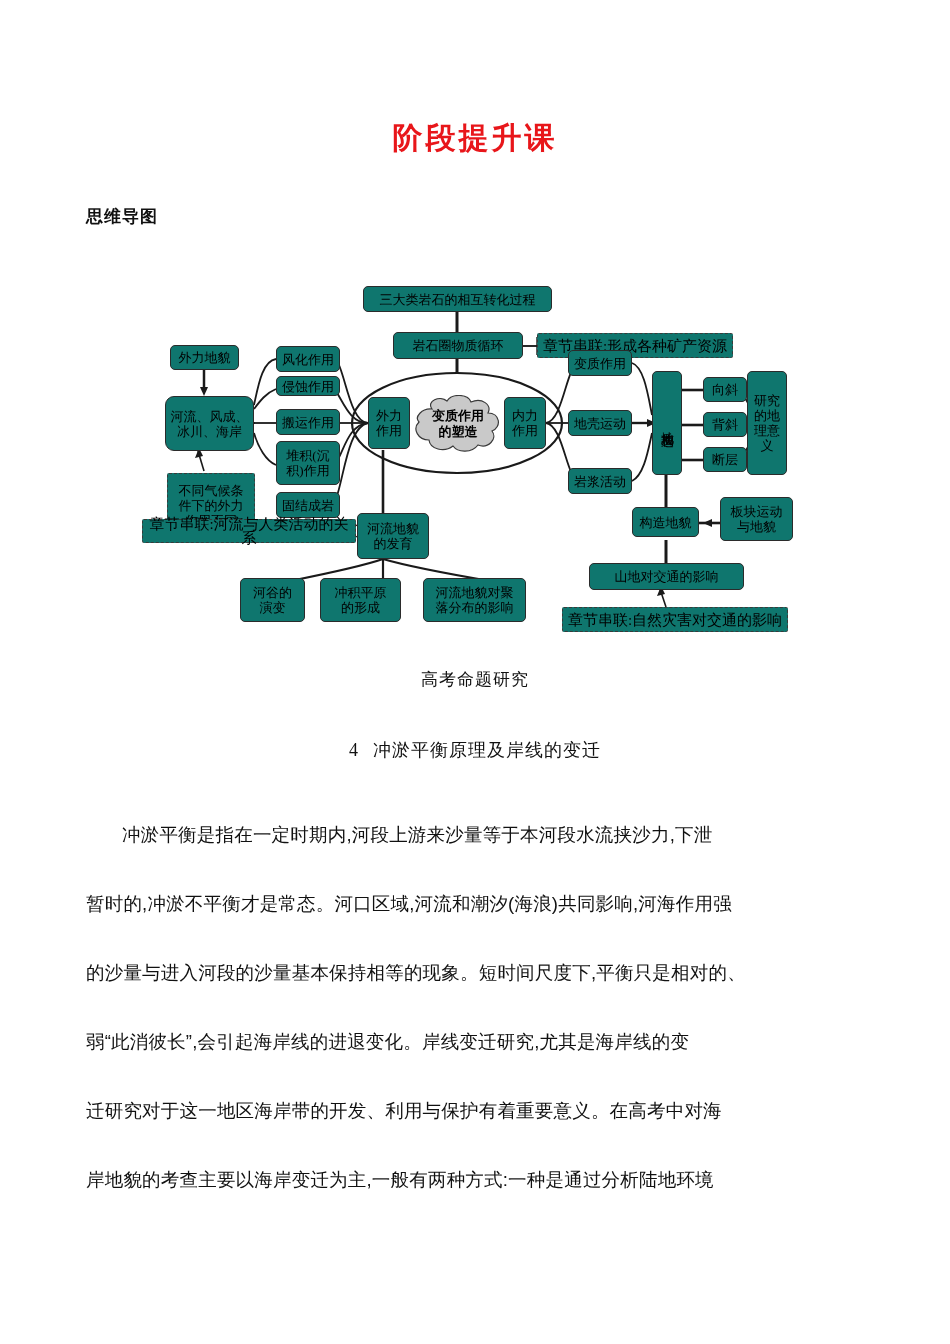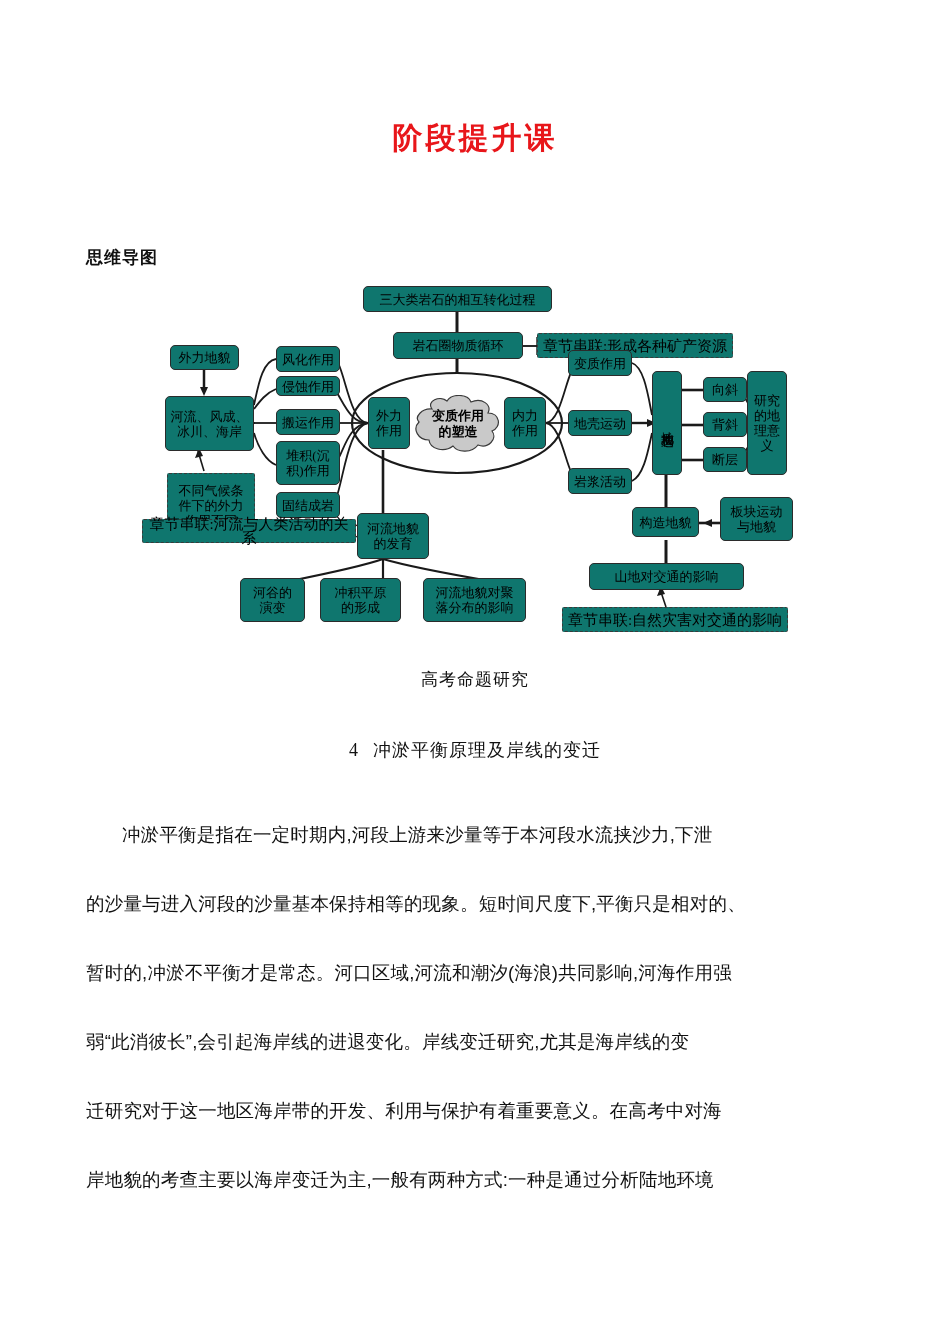--- a/index.html
+++ b/index.html
@@ -30,21 +30,20 @@
     font-family: "Liberation Sans", "DejaVu Sans", sans-serif;
   }
 
   #section-label {
     position: absolute;
     left: 86px;
     top: 205px;
     font-size: 17px;
     font-weight: bold;
     letter-spacing: 1px;
-    margin-top: 41px;
   }
 
   
   #diagram {
     position: absolute;
     left: 0;
     top: 275px;
     width: 950px;
     height: 370px;
   }
@@ -239,21 +238,21 @@
     </svg>
     <div class="cloud-label">变质作用
 的塑造</div>
   </div>
 
   <div class="node" style="left:504px; top:122px; width:42px; height:52px;">内力
 作用</div>
 
   <div class="node" style="left:170px; top:70px; width:69px; height:25px;">外力地貌</div>
 
-  <div class="node" style="left:165px; top:121px; width:89px; height:55px;">河流、风成、
+  <div class="node" style="left:165px; top:121px; width:89px; height:55px;border-radius:9px;">河流、风成、
 冰川、海岸</div>
 
   <div class="node dashed" style="left:167px; top:198px; width:88px; height:65px;">不同气候条
 件下的外力
 作用不同</div>
 
   <div class="node" style="left:276px; top:71px; width:64px; height:26px;">风化作用</div>
 
   <div class="node" style="left:276px; top:101px; width:64px; height:20px;">侵蚀作用</div>
 
@@ -308,18 +307,18 @@
 </div>
 
 <div id="subheading">高考命题研究</div>
 
 <div id="exercise-title">
   <span class="num">4</span><span>冲淤平衡原理及岸线的变迁</span>
 </div>
 
 <div id="body-text">
   <p class="indent">冲淤平衡是指在一定时期内,河段上游来沙量等于本河段水流挟沙力,下泄</p>
+  <p>暂时的,冲淤不平衡才是常态。河口区域,河流和潮汐(海浪)共同影响,河海作用强</p>
   <p>的沙量与进入河段的沙量基本保持相等的现象。短时间尺度下,平衡只是相对的、</p>
-  <p>暂时的,冲淤不平衡才是常态。河口区域,河流和潮汐(海浪)共同影响,河海作用强</p>
   <p>弱“此消彼长”,会引起海岸线的进退变化。岸线变迁研究,尤其是海岸线的变</p>
   <p>迁研究对于这一地区海岸带的开发、利用与保护有着重要意义。在高考中对海</p>
   <p>岸地貌的考查主要以海岸变迁为主,一般有两种方式:一种是通过分析陆地环境</p>
 </div>
 
 </body></html>

